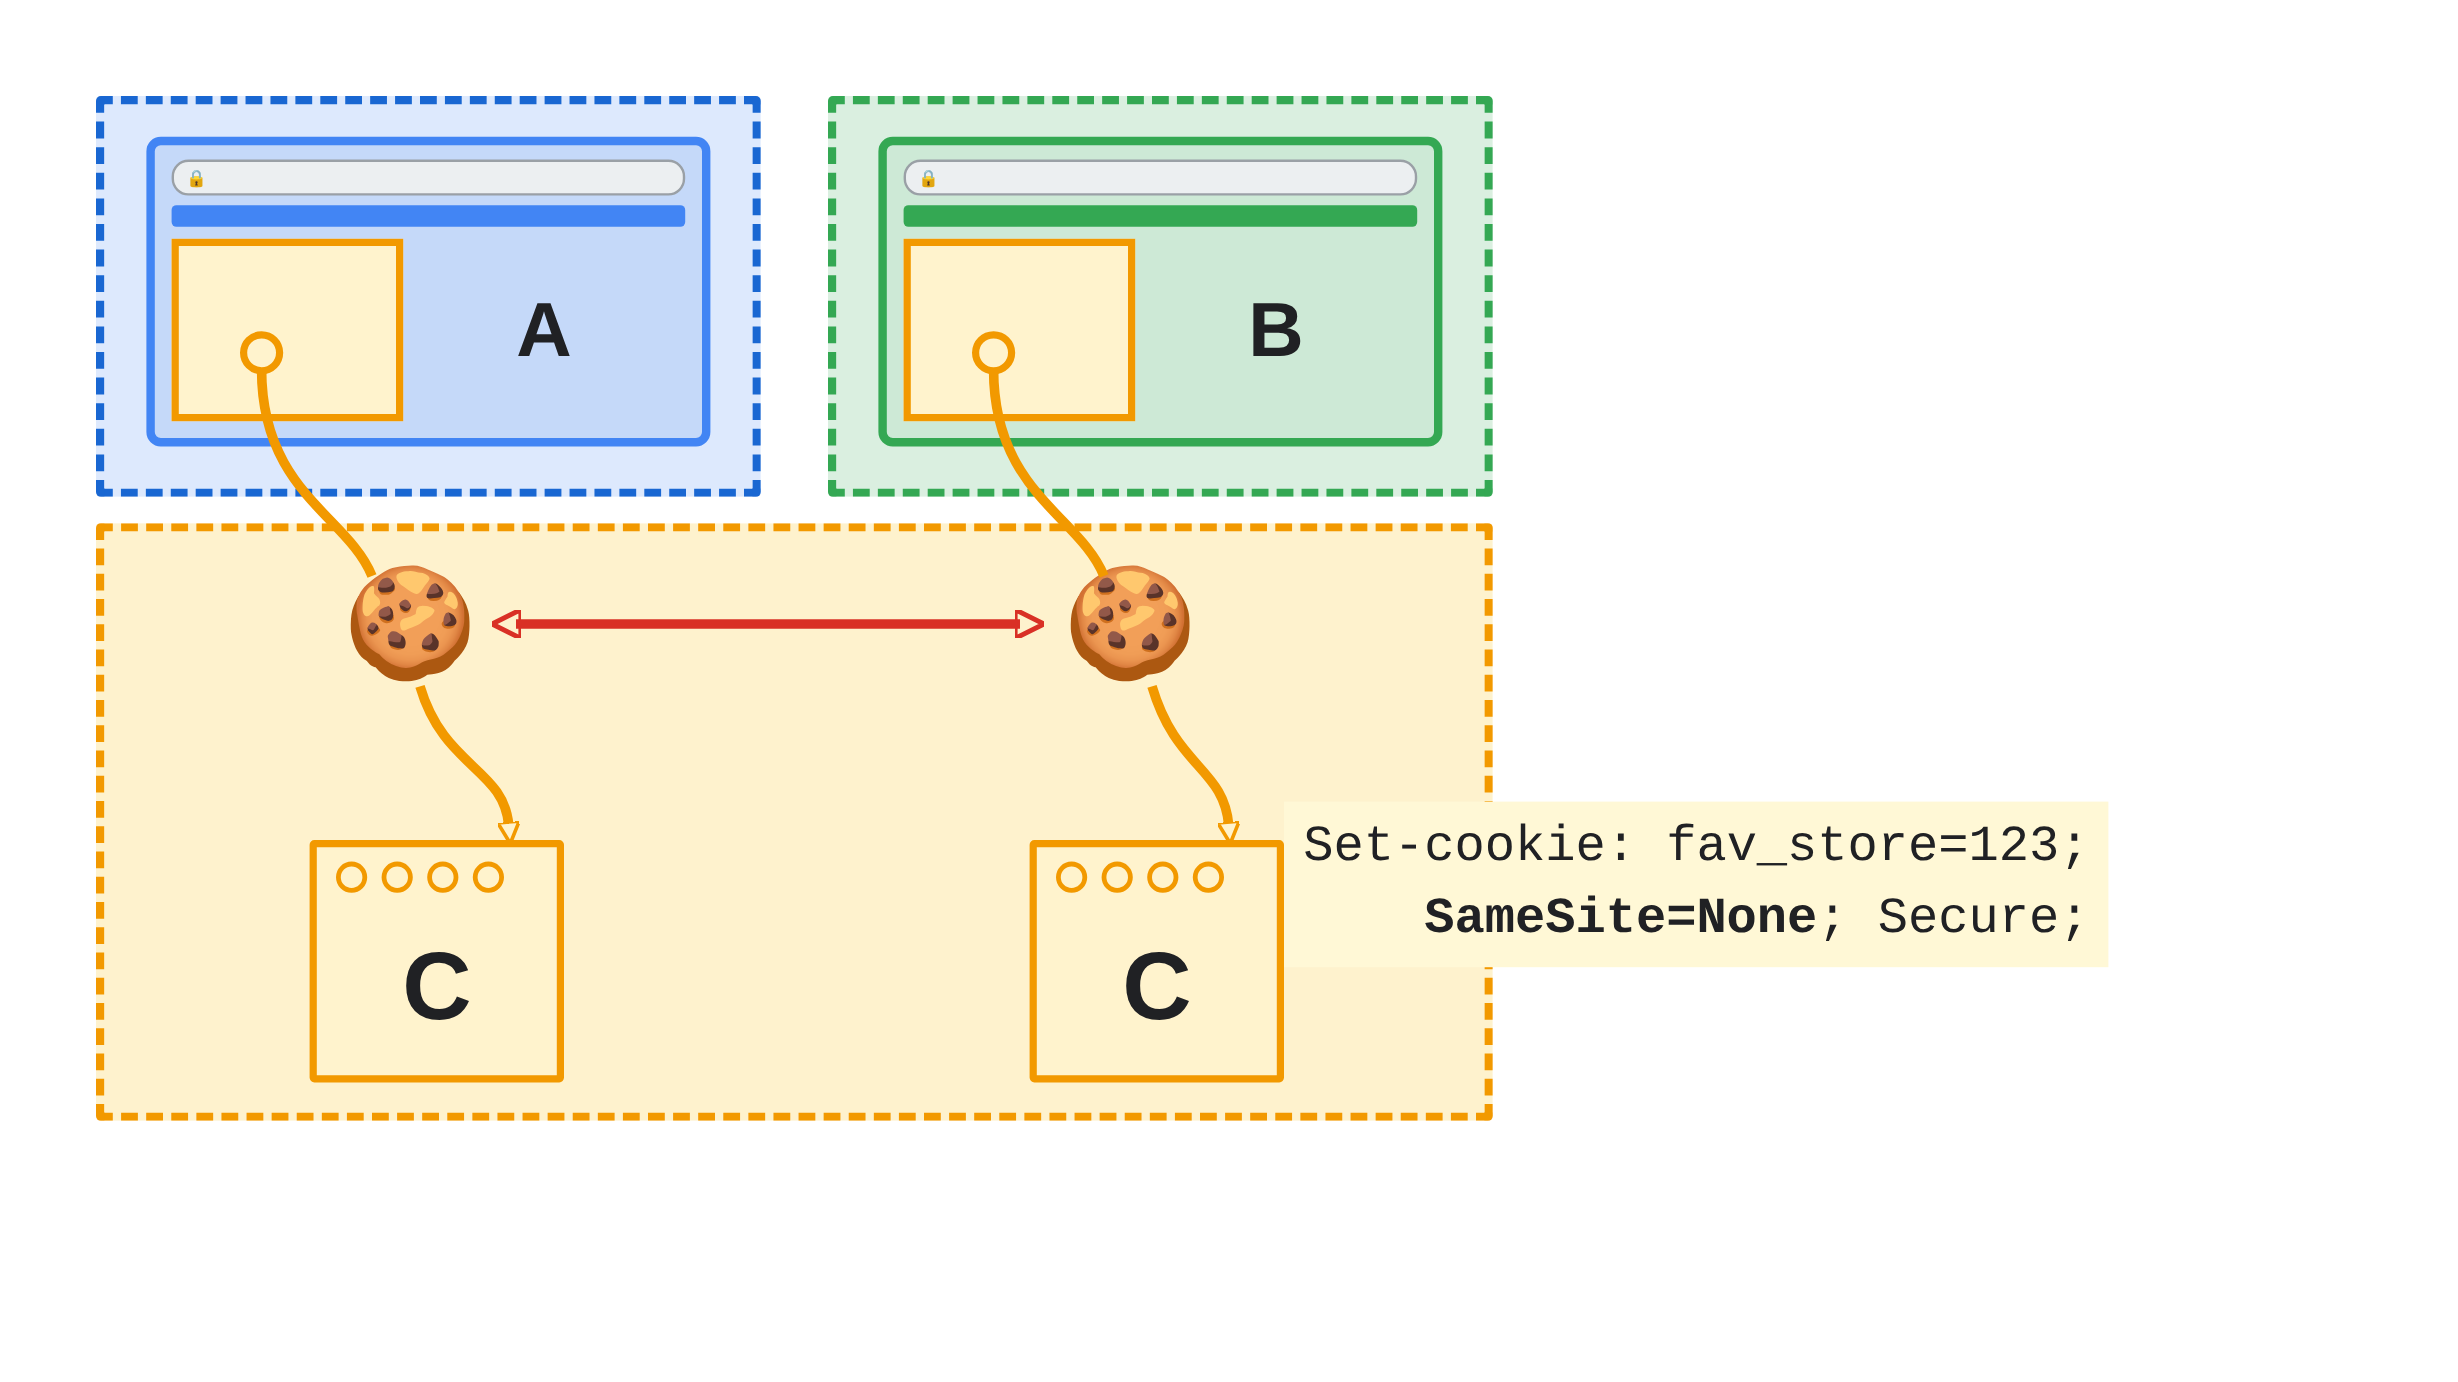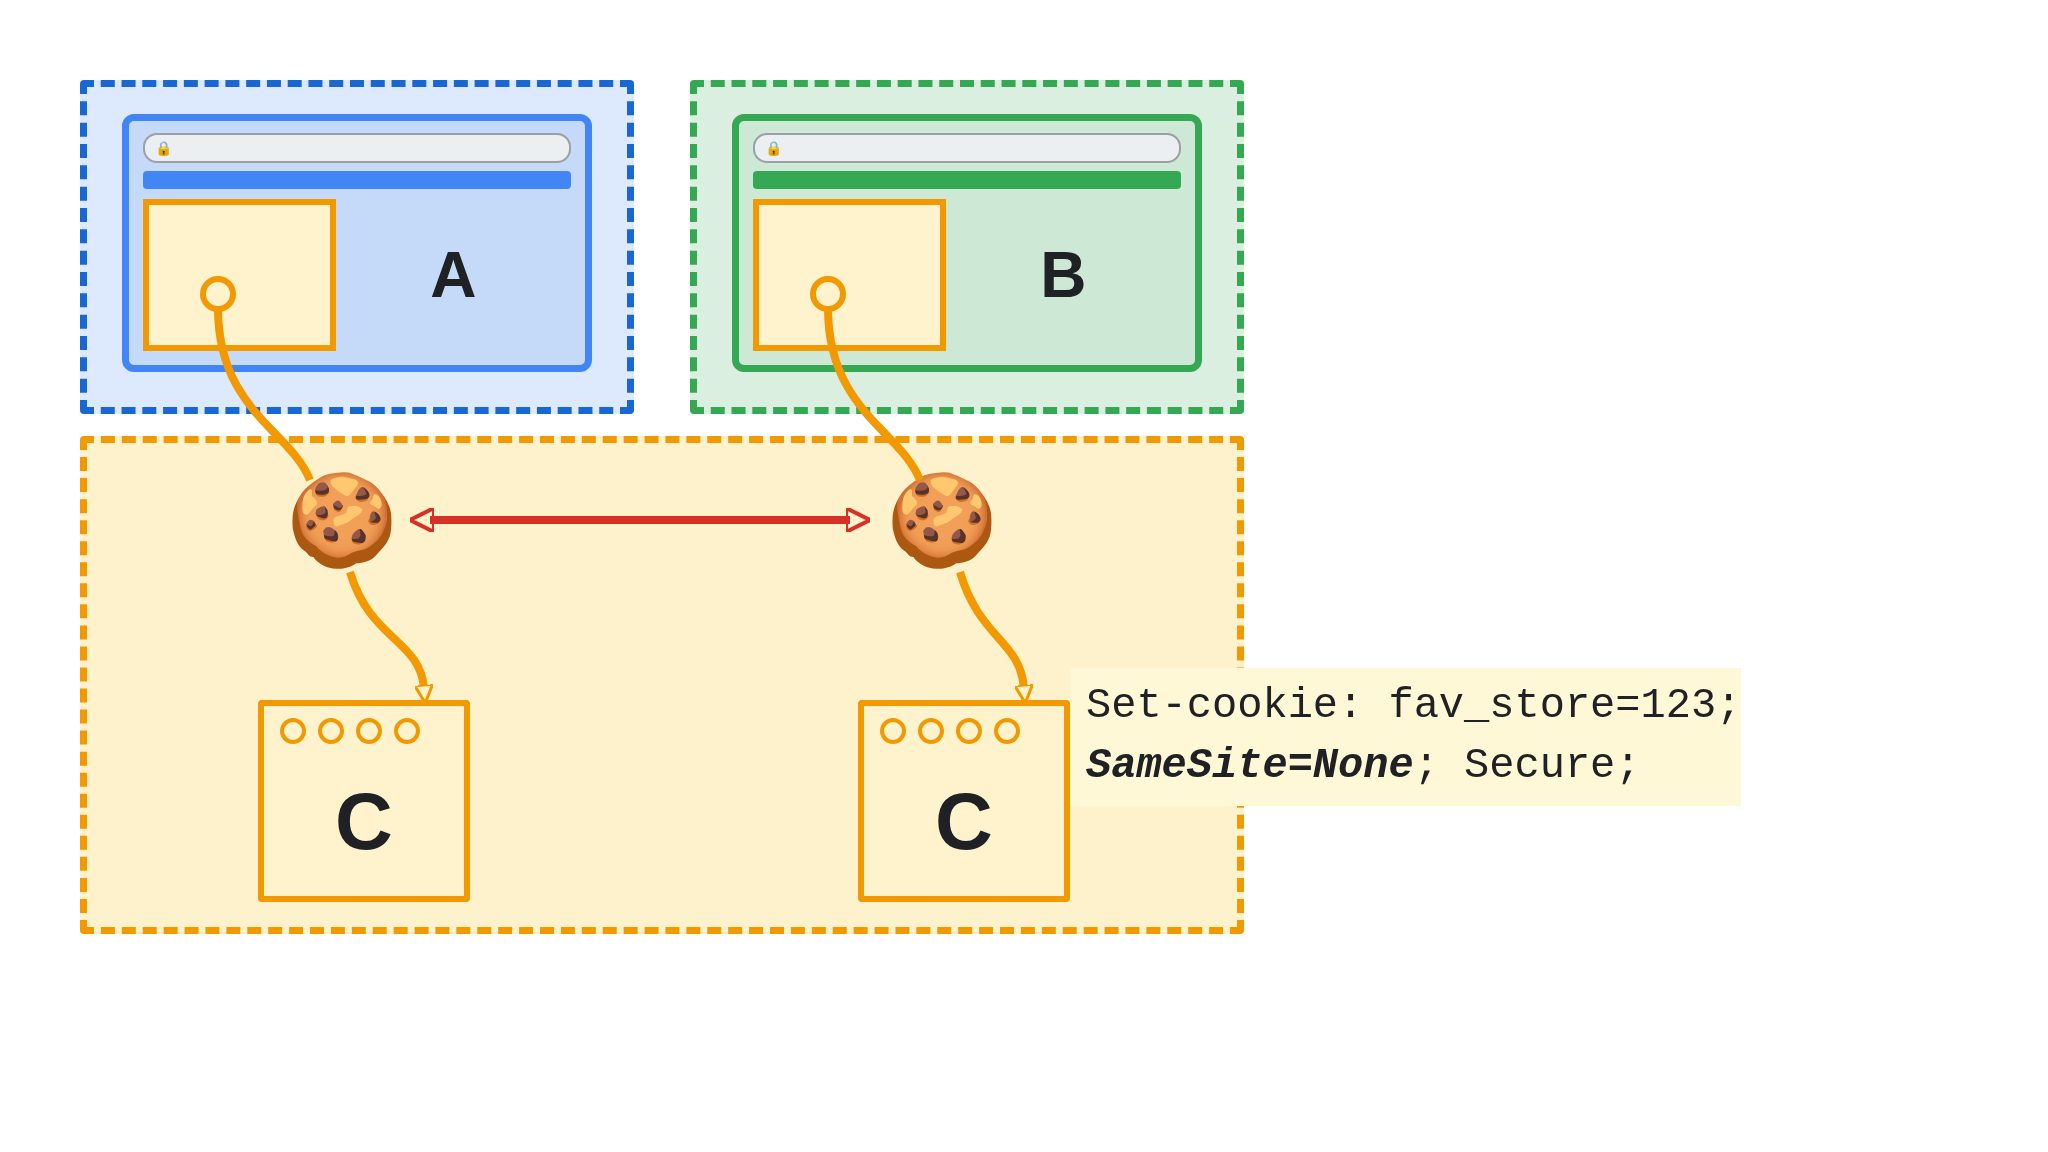--- a/index.html
+++ b/index.html
@@ -127,28 +127,29 @@
   .app-window .c-label {
     position:absolute; left:0; right:0; top:70px; text-align:center;
     font-size: 80px; font-weight:700; color:#202124;
   }
 
   
   .codebox {
     position:absolute;
     left: 1070px; top: 668px;
     background: #fff8d6;
-    padding: 8px 0 10px 16px;
+    padding: 8px 16px 10px 16px;
     font-family: "Courier New", monospace;
     font-size: 42px;
     color: #202124;
     line-height: 60px;
     white-space: nowrap;
-  }
-  .codebox .bold { font-weight: 900; font-style: italic; }
+    text-align: right;
+  }
+  .codebox .bold { font-weight: 900; }
 
   svg.overlay {
     position:absolute;
     left:0; top:0;
     width:2048px; height:1152px;
     pointer-events:none;
   }
 </style>
 </head>
 <body>

